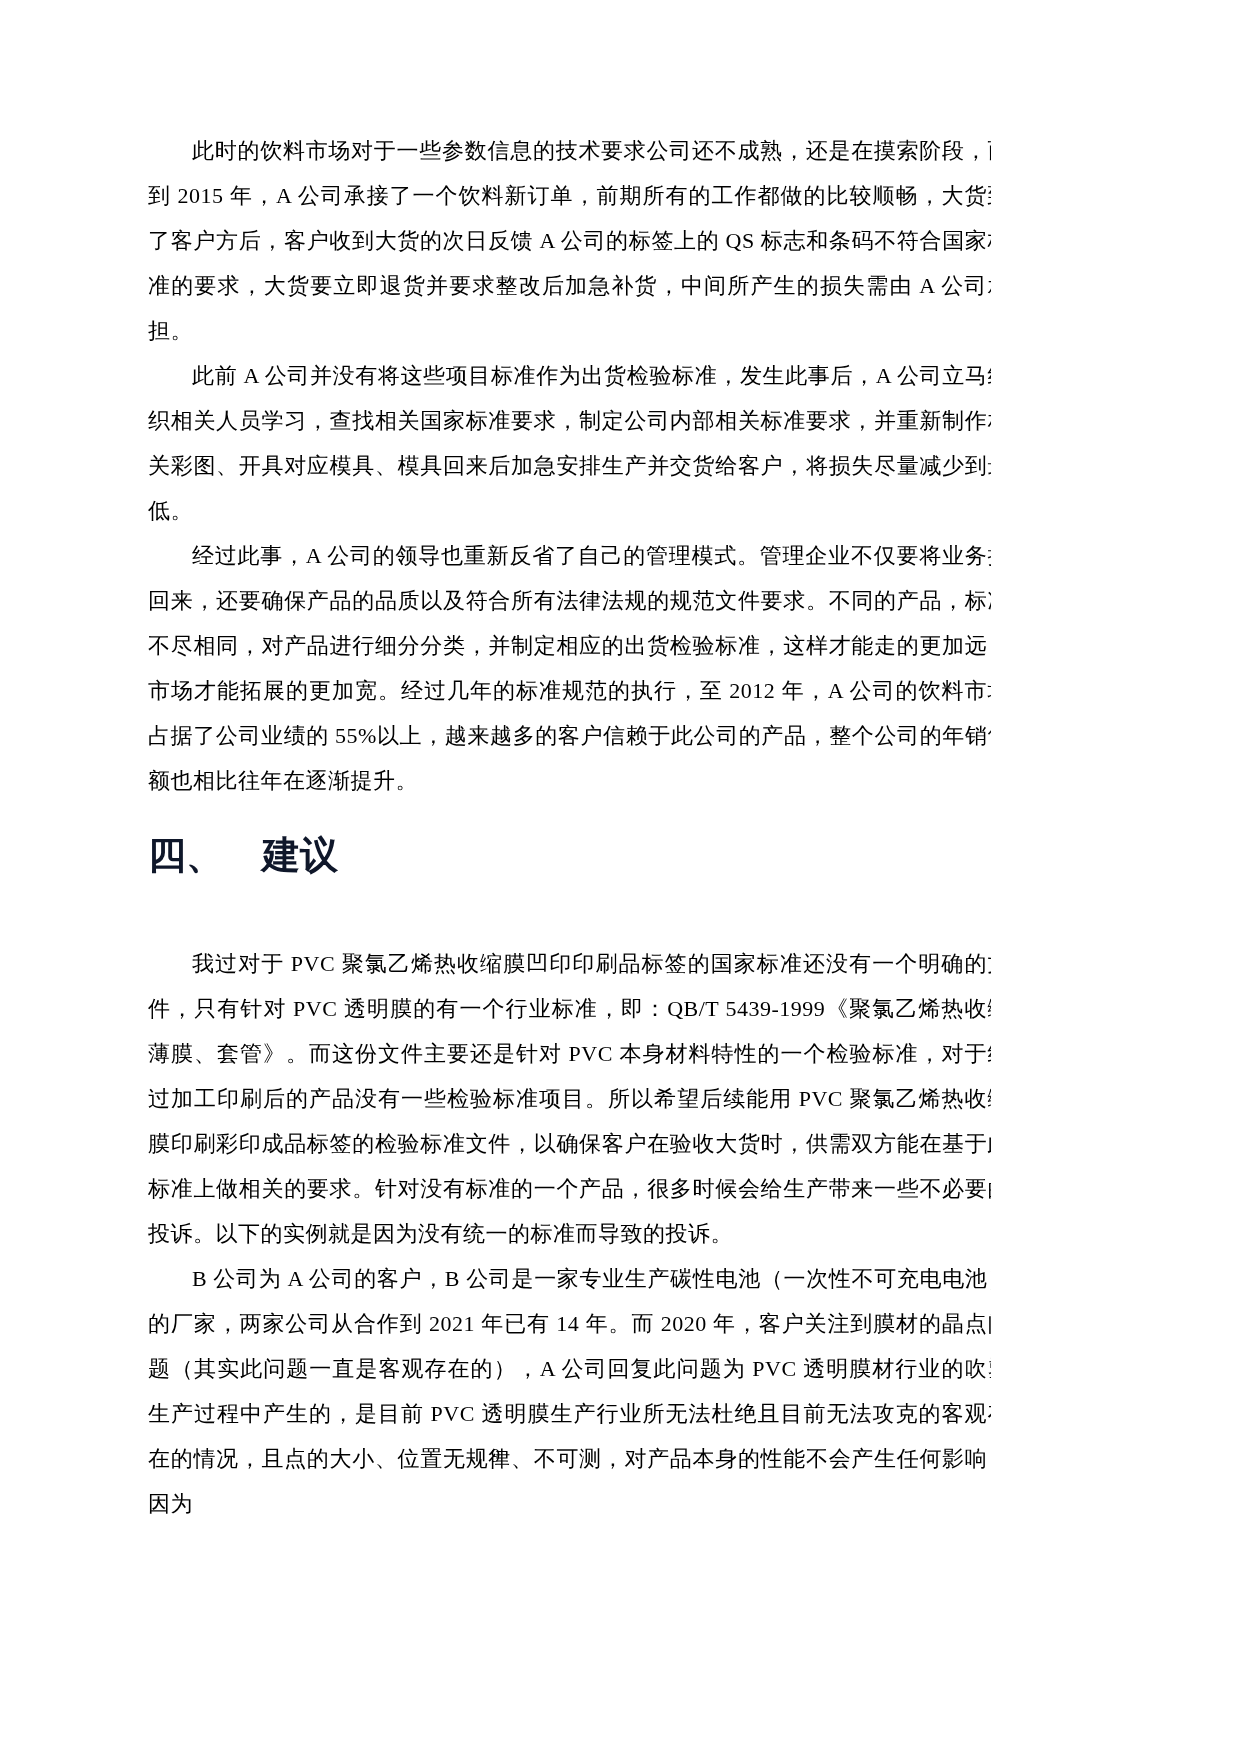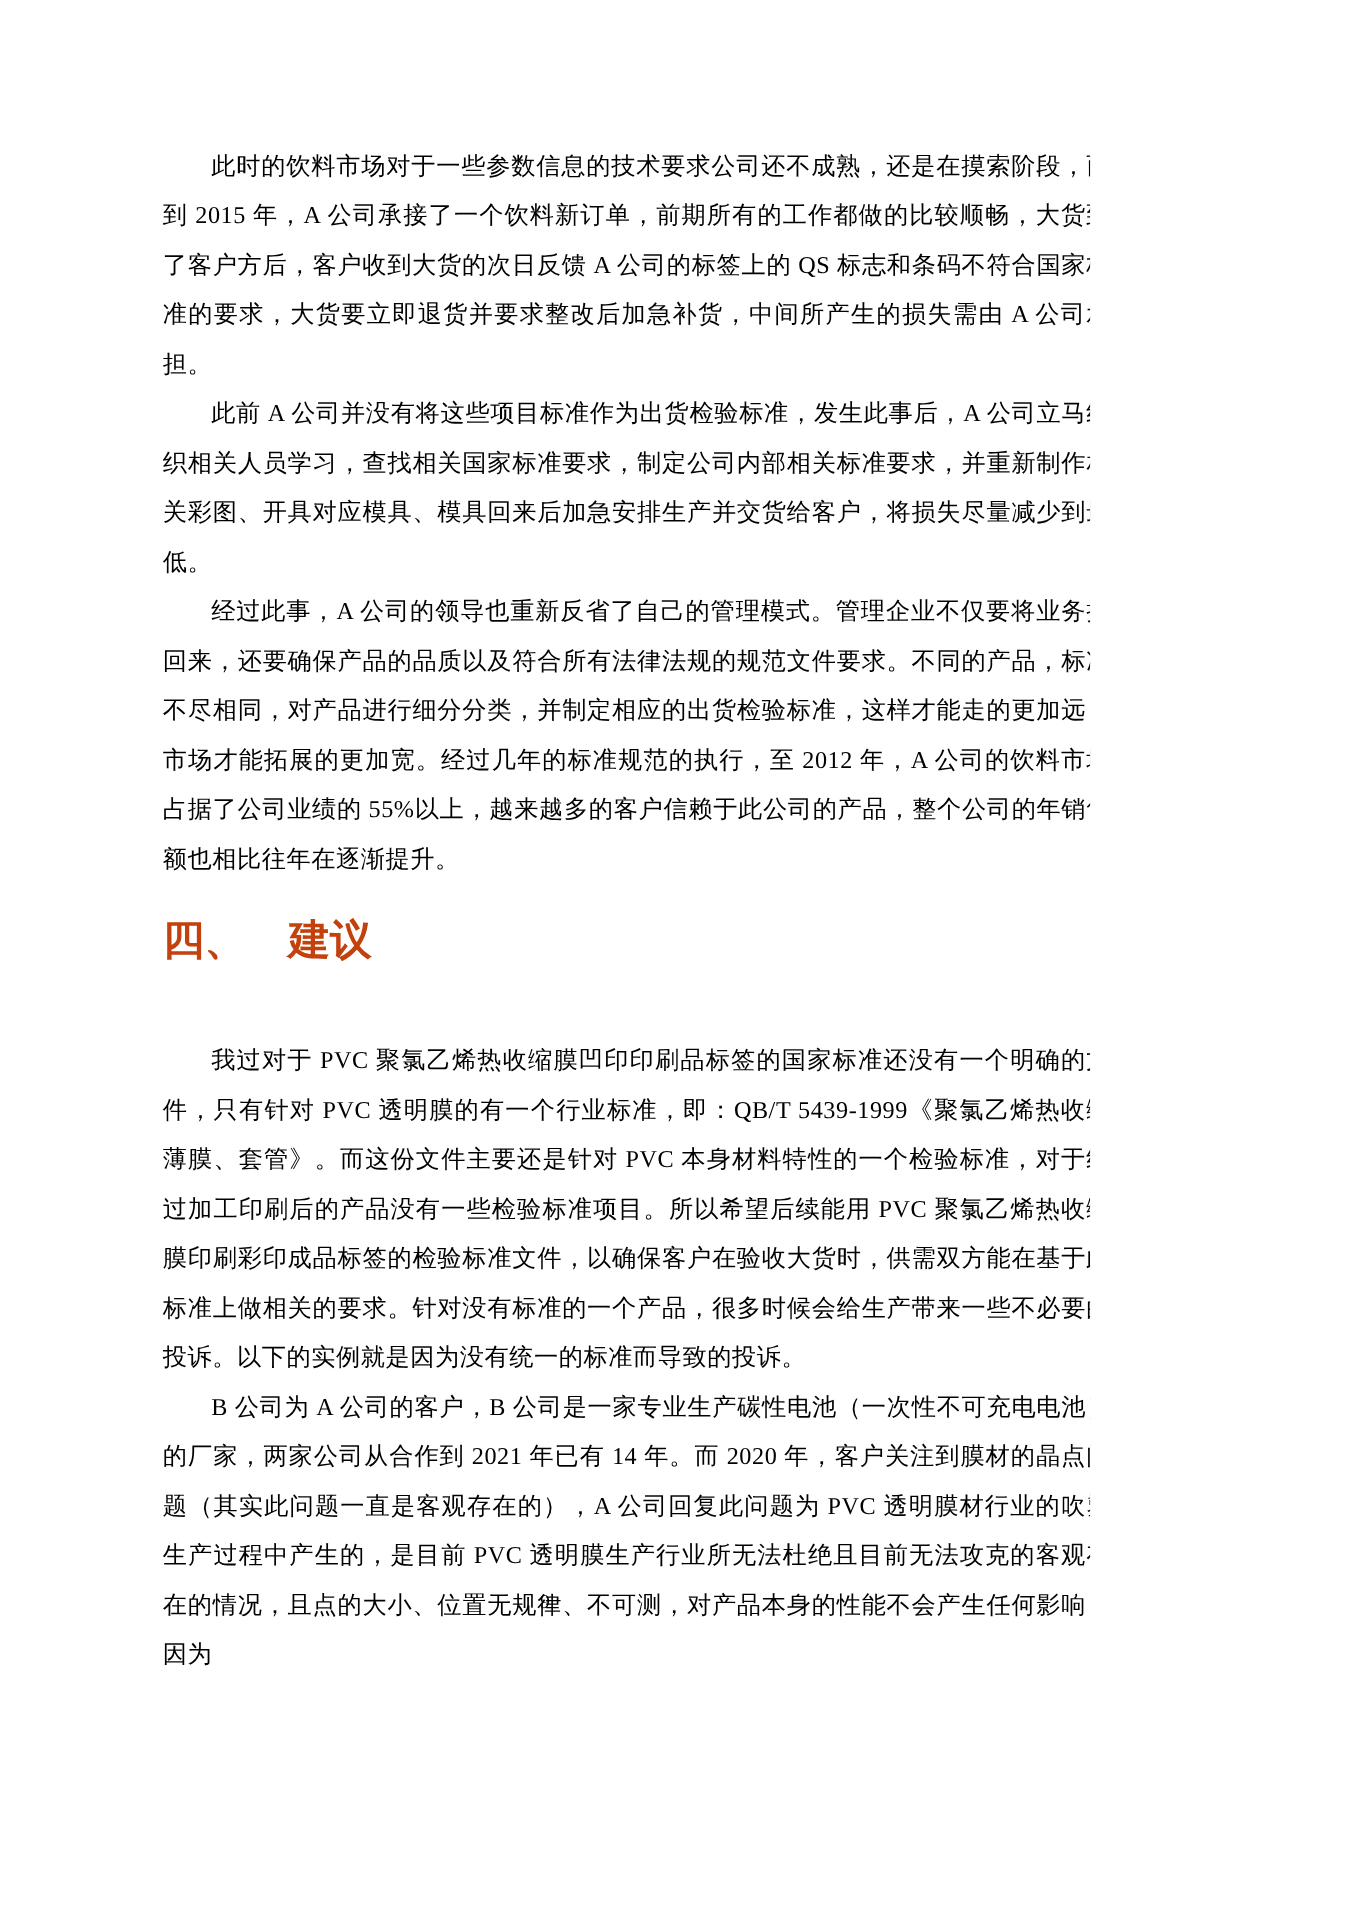--- a/index.html
+++ b/index.html
@@ -30,21 +30,21 @@
     text-indent: 2em;
     letter-spacing: 0.5px;
     word-break: break-all;
   }
   .section-heading {
     margin: 28px 0 62px 0;
     font-family: "Liberation Sans", "DejaVu Sans", sans-serif;
     font-weight: bold;
     font-size: 38px;
     line-height: 48px;
-    color: #c2410c;
+    color: #0f172a;
     text-indent: 0;
   }
   .page-number {
     position: absolute;
     left: 0;
     right: 0;
     top: 1445px;
     text-align: center;
     font-size: 18px;
     line-height: 22px;

